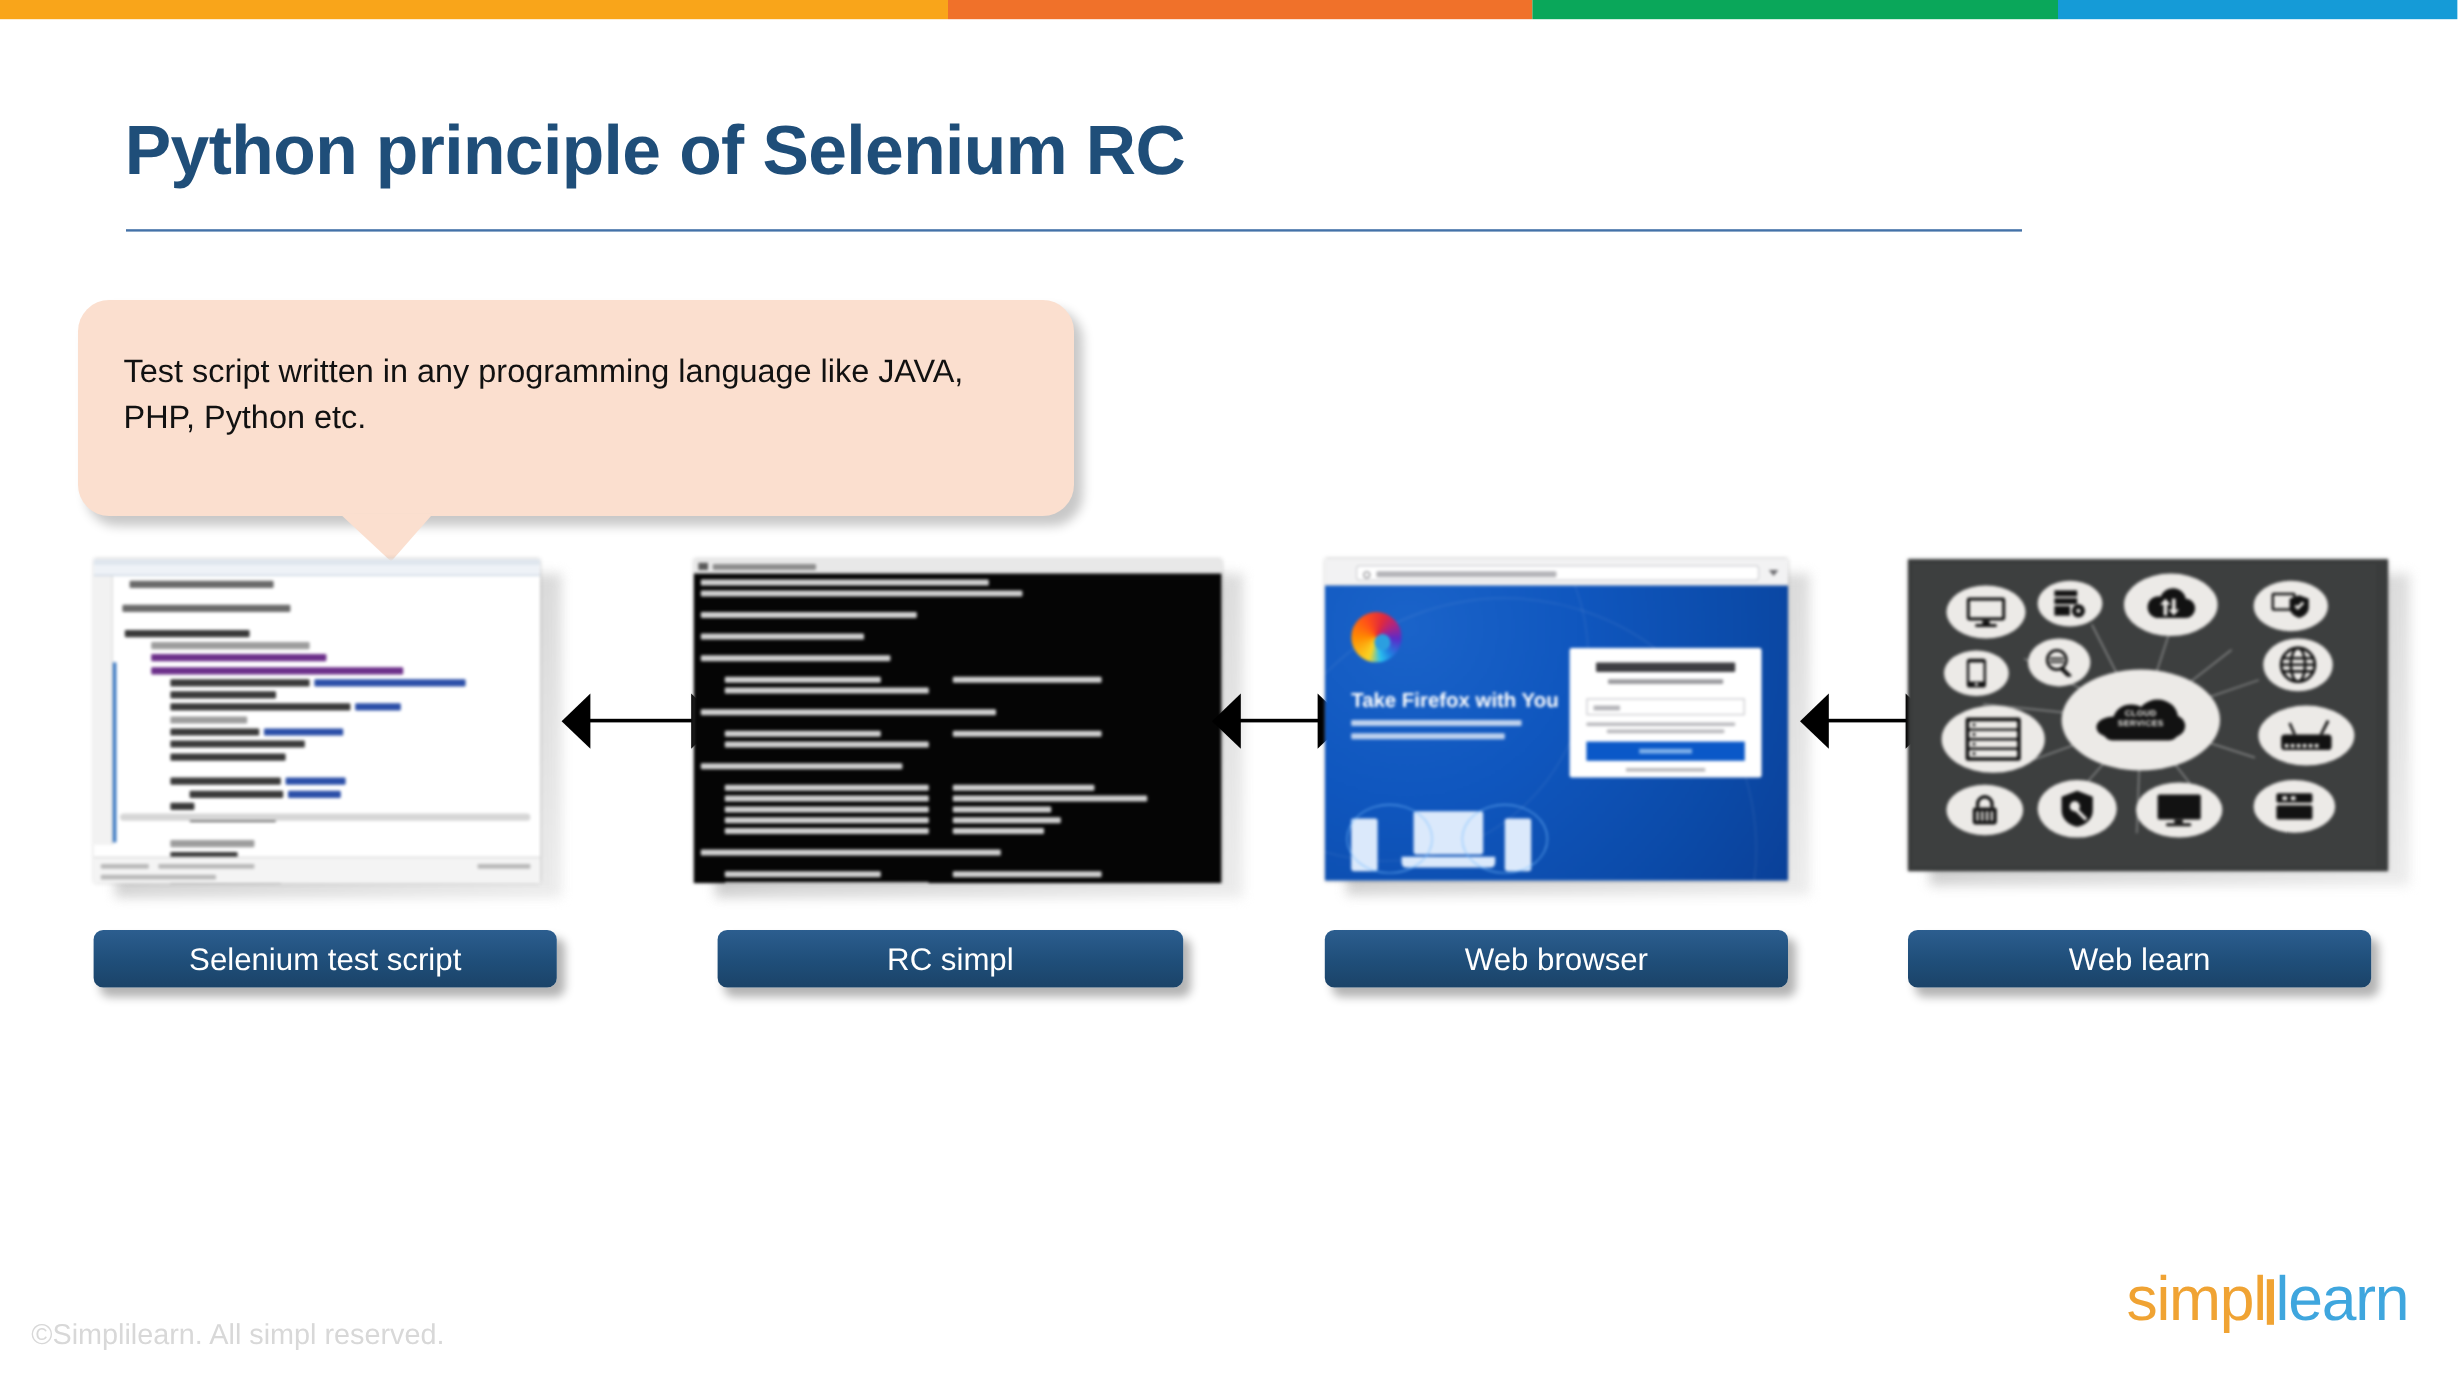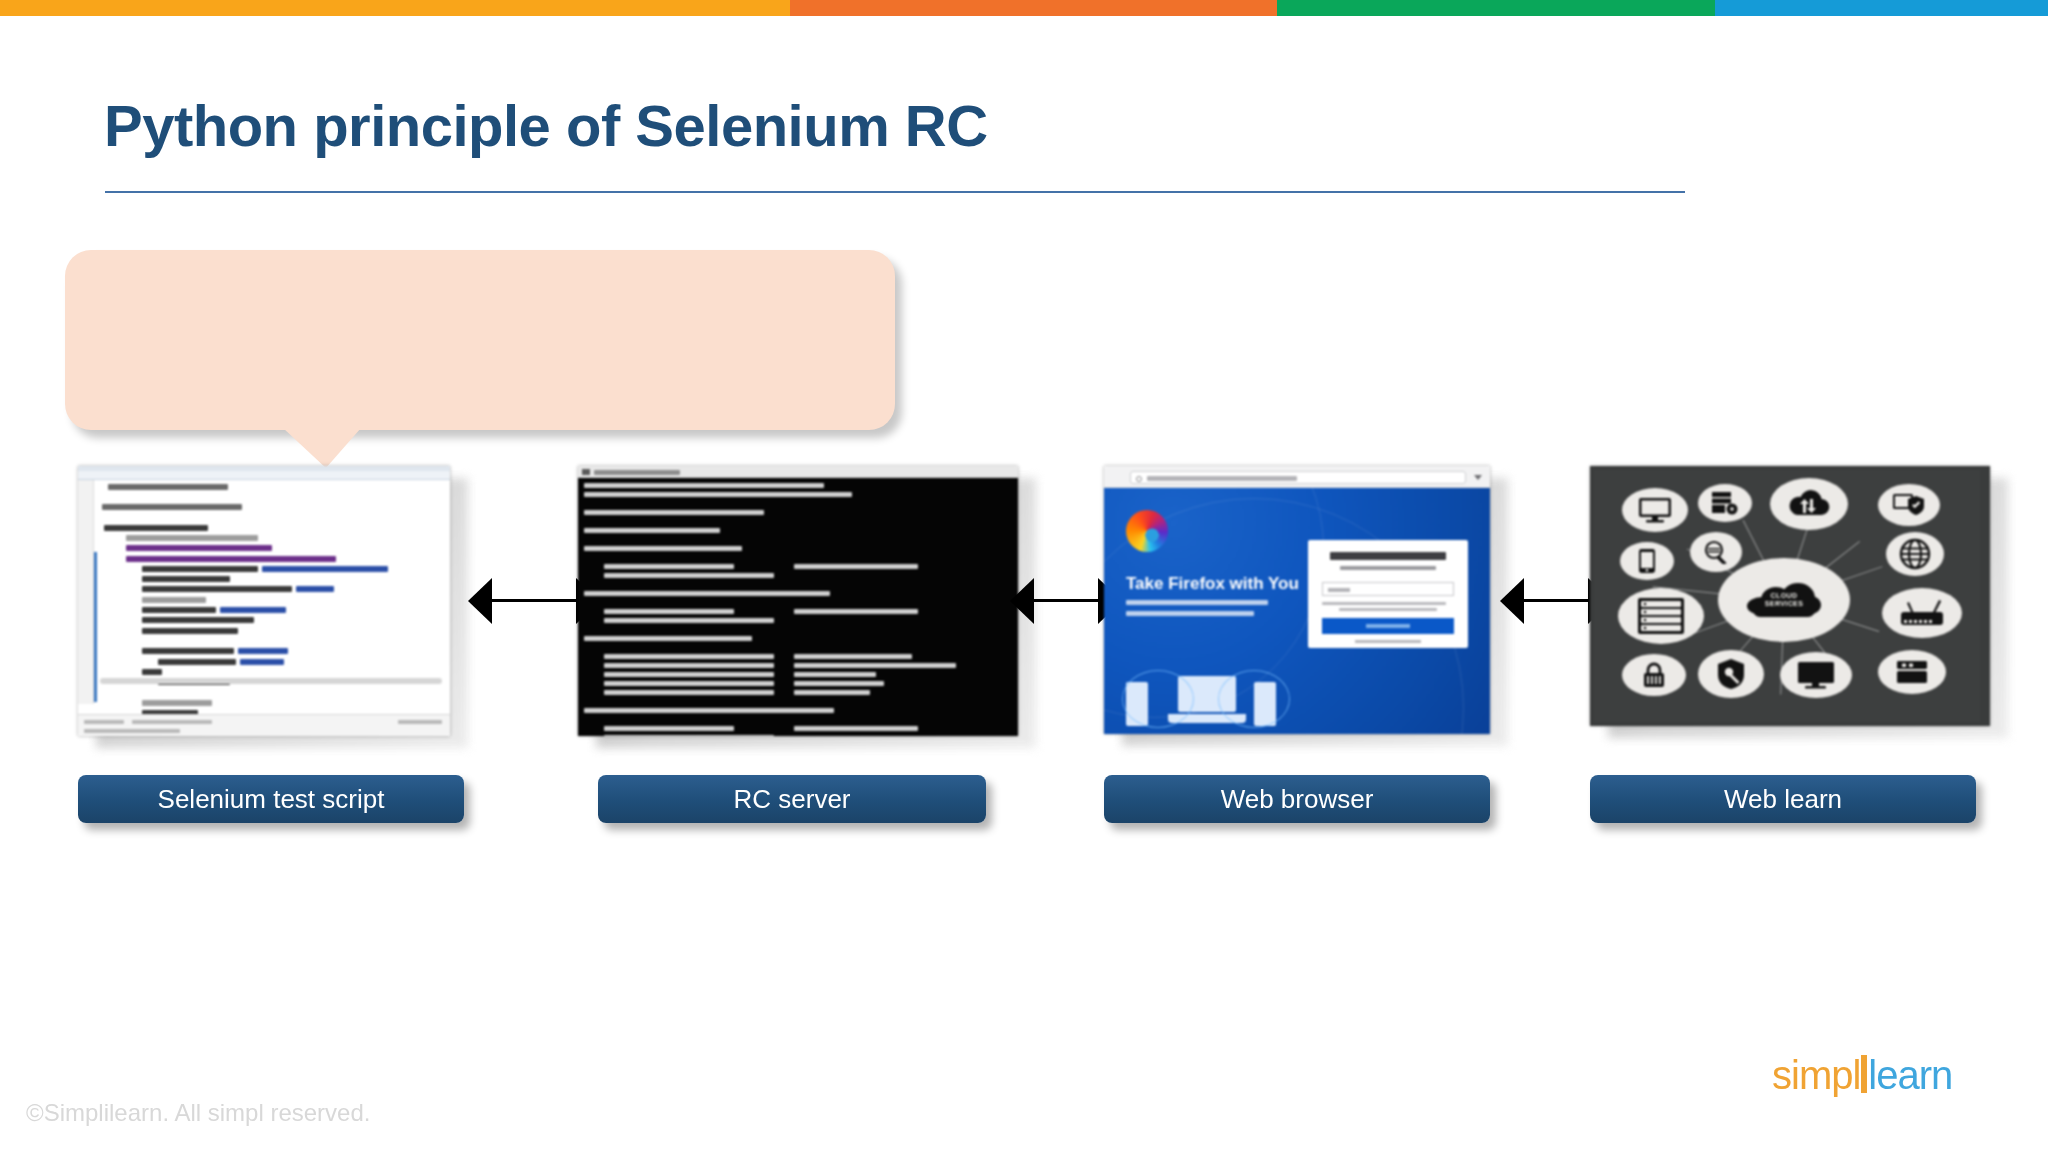--- a/index.html
+++ b/index.html
@@ -135,40 +135,41 @@
   .pill {
     position:absolute; height:48px; border-radius:8px;
     background:linear-gradient(180deg,#2C5E8F 0%,#1F4E79 55%,#1b4368 100%);
     color:#ffffff; font-size:26px;
     display:flex; align-items:center; justify-content:center;
     box-shadow:6px 7px 8px rgba(0,0,0,.30);
   }
 
   
   #footer-copy { position:absolute; left:26px; top:1099px; font-size:24px; color:#D8D8D8; }
-  #brand { position:absolute; left:1772px; top:1053px; font-size:40px; letter-spacing:-1px; white-space:nowrap;text-align:center; }
+  #brand { position:absolute; left:1772px; top:1053px; font-size:52px; letter-spacing:-1px; white-space:nowrap;text-align:center; }
   #brand .o { color:#F0A333; }
   #brand .b { color:#3FA6DE; }
   #brand .dot { display:inline-block; width:6px; height:38px; background:#F0A333; vertical-align:-4px; margin:0 1px; }
 </style>
 </head>
 <body>
 
 <div id="topbar">
   <div class="seg" style="width:790px;background:#F9A51A"></div>
   <div class="seg" style="width:487px;background:#F0712A"></div>
   <div class="seg" style="width:438px;background:#0AA75A"></div>
   <div class="seg" style="width:333px;background:#159BD7"></div>
 </div>
 
 <div id="page-title">Python principle of Selenium RC</div>
 <div id="title-rule"></div>
 
 <div id="callout-wrap">
   <div id="callout"></div>
+  <div id="callout-text">Test script written in any programming language like JAVA, PHP, Python etc.</div>
   <div id="callout-tail"></div>
 </div>
 
 <div class="shot-wrap" style="left:78px;width:372px;height:270px;">
   <div class="shot-shadow"></div>
   <div class="shot blurry ide">
     <div class="ide-topstrip"></div>
     <div class="ide-tabbar"></div>
     <div class="ide-body">
       <div class="ide-gutter"></div>
@@ -352,21 +353,21 @@
           </div>
         <div class="cl2">
             <i class="tok2" style="left:22px;width:170px"></i>
           </div>
 
       </div>
     </div>
   </div>
 </div>
 <div class="pill" style="left:598px;top:775px;width:388px;">
-  <span>RC server</span>
+  <span>RC simpl</span>
 </div>
 
 <div class="arrow" style="left:1010px;top:578px;width:112px;">
   <div class="hl"></div>
   <div class="bar"></div>
   <div class="hr"></div>
 </div>
 
 <div class="shot-wrap" style="left:1104px;width:386px;height:268px;">
   <div class="shot-shadow"></div>

